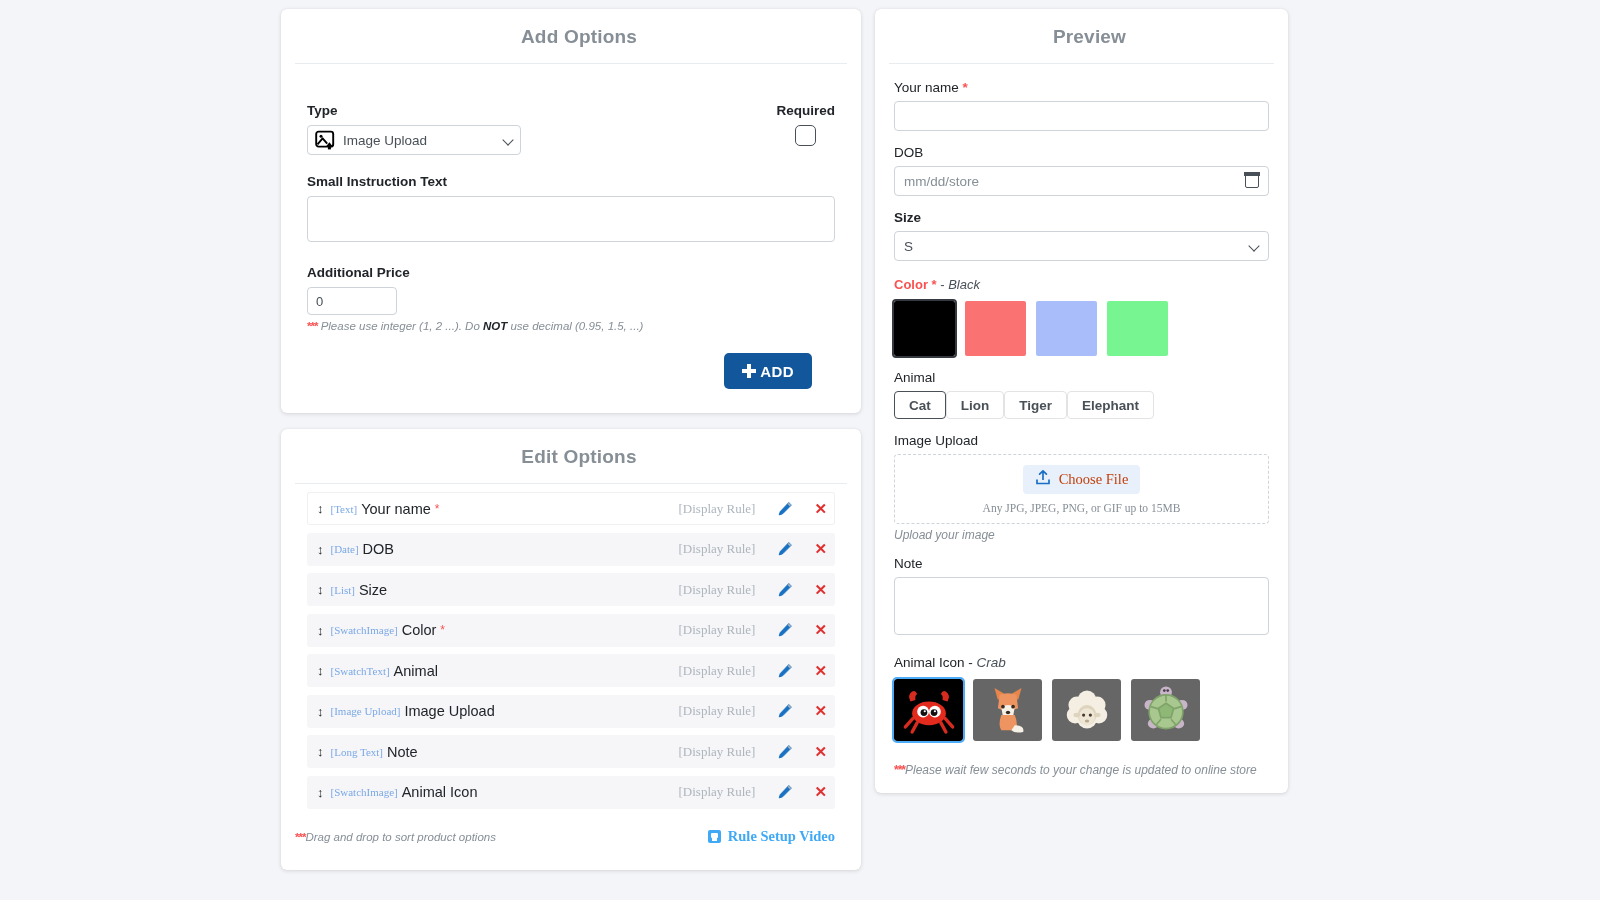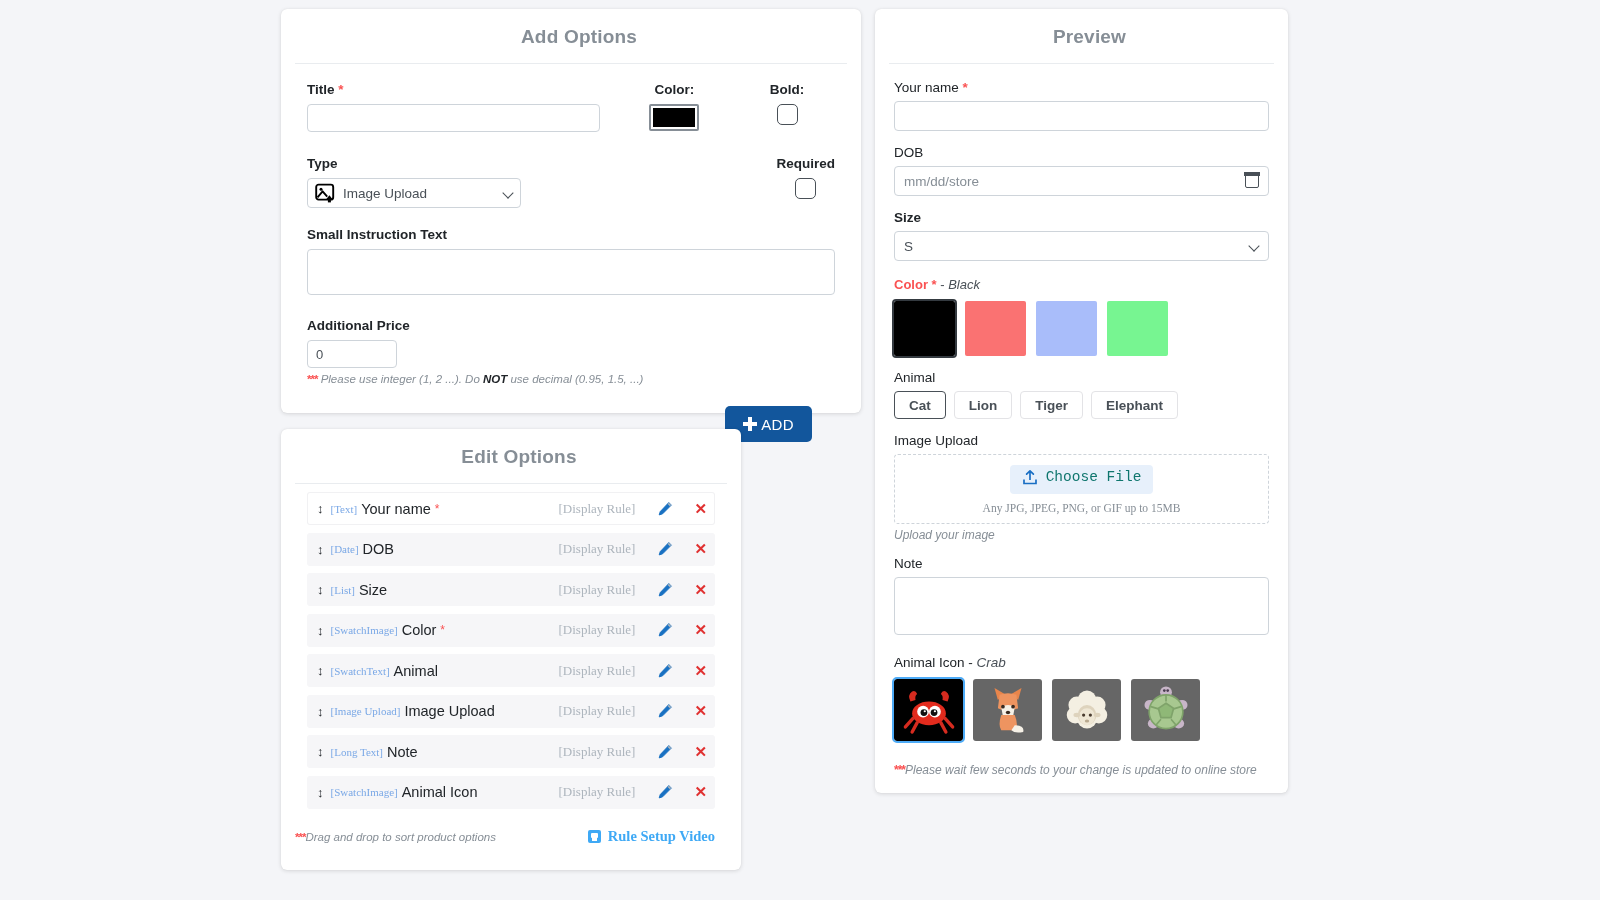--- a/index.html
+++ b/index.html
@@ -91,35 +91,35 @@
   .price-input { width: 90px; }
   .hint {
     font-size: 11.5px; color: #868e96; font-style: italic; margin-top: 5px;
   }
   .hint b { color:#212529; }
   .stars { color: #fa5252; font-style: normal; font-weight: bold; letter-spacing:-1px;}
 
   .add-btn-row { display:flex; justify-content:flex-end; margin-top: 21px; padding-right:23px;}
   .add-btn {
     background: #12569c; color:#fff; border:none; border-radius: 5px;
-    height: 36px; padding: 0 18px; font-size: 15px; font-weight: normal;
+    height: 36px; padding: 0 18px; font-size: 15px; font-weight: bold;
     display: flex; align-items: center; gap: 4px; cursor: pointer;
     font-family: "Liberation Sans", sans-serif; letter-spacing:.4px;
   }
   .plus {
     position: relative; width: 14px; height: 14px; display:inline-block;
   }
   .plus::before, .plus::after {
     content:""; position:absolute; background:#fff;
   }
   .plus::before { left:5px; top:0; width:4px; height:14px;}
   .plus::after  { top:5px; left:0; width:14px; height:4px;}
 
   
-  #edit-card { left: 281px; top: 429px; width: 460px; height: 441px; }
+  #edit-card { left: 281px; top: 429px; width: 580px; height: 441px; }
   .edit-list { padding: 8px 26px 0 26px; }
   .opt-row {
     display: flex; align-items: center;
     height: 33px; background: #f6f6f8; border-radius: 3px;
     margin-bottom: 7.5px; padding: 0 8px 0 10px;
     font-size: 14px; color: #212529;
   }
   .opt-row.first { background: #ffffff; box-shadow: 0 0 0 1px #f1f1f3 inset; }
   .drag {
     color:#212529; font-size: 13px; margin-right: 7px; line-height: 1;
@@ -192,38 +192,38 @@
     border-right:1.4px solid #495057; border-bottom:1.4px solid #495057;
     transform: rotate(45deg);
   }
   .color-label { color:#fa5252; font-weight:bold; font-size:13px; }
   .color-label .dash { color:#495057; font-weight:normal; }
   .color-label .val { color:#495057; font-style: italic; font-weight: normal;}
   .swatches { display:flex; gap:10px; margin-top:8px; }
   .sw { width:61px; height:55px; border-radius:2px; cursor:pointer; }
   .sw.sel { outline: 2px solid #343a40; outline-offset: 0px; }
 
-  .animal-btns { display:flex; gap:8px; margin-top:3px; }
+  .animal-btns { display:flex; gap:0; margin-top:3px; }
   .abtn {
     border:1px solid #e3e3e6; border-radius:4px; background:#fff;
     height:28px; padding:0 14px; font-size:13.5px; color:#495057;
     font-weight:bold; cursor:pointer; display:flex; align-items:center;
     font-family:"Liberation Sans", sans-serif;
   }
   .abtn.sel { border-color:#495057; }
 
   .drop-zone {
     border: 1.6px dashed #ced4da; border-radius: 4px; height: 70px;
     display:flex; flex-direction:column; align-items:center;
     justify-content:center; margin-top:6px; background:#fff;
   }
   .choose-file {
-    background:#e7f0fb; color:#0f766e; border:none; border-radius:4px;
-    font-size:14.5px; padding: 4px 12px; display:flex; align-items:flex-start;
-    gap:8px; cursor:pointer; font-family:Liberation Mono, monospace;
+    background:#e7f0fb; color:#c2410c; border:none; border-radius:4px;
+    font-size:14.5px; padding: 4px 12px; display:flex; align-items:center;
+    gap:8px; cursor:pointer; font-family:Liberation Serif, serif;
   }
   .dz-hint { font-size:11.5px; color:#868e96; margin-top:8px;
              font-family:"Liberation Serif", serif;}
   .small-italic { font-size:12px; color:#868e96; font-style:italic; margin-top:4px;}
 
   .note-ta {
     width:100%; height:58px; resize:none; border:1px solid #ced4da;
     border-radius:4px; font-size:13px; padding:5px 8px;
     font-family:"Liberation Sans", sans-serif; outline:none;
   }
@@ -240,34 +240,20 @@
 <body>
 
 <div class="page">
 
   <div class="card" id="add-card">
     <div class="card-title">Add Options</div>
     <div class="card-rule"></div>
 
     <div class="add-body">
 
-      <div class="row1">
-        <div class="col-title">
-          <span class="lbl"><span>Title</span> <span class="req-star">*</span></span>
-          <input class="txt-input" type="text" value="" style="">
-        </div>
-        <div class="col-color">
-          <span class="lbl">Color:</span>
-          <span class="color-well"><span></span></span>
-        </div>
-        <div class="col-bold">
-          <span class="lbl">Bold:</span>
-          <span class="chk"></span>
-        </div>
-      </div>
 
       <div class="row2">
         <div class="col-type">
           <span class="lbl">Type</span>
           <div class="select-wrap">
             <div class="select-box">
               <span class="selicon">
                 <svg width="20" height="20" viewBox="0 0 20 20">
                   <rect x="1.2" y="1.6" width="17" height="15" rx="2.4" fill="none" stroke="#000" stroke-width="1.9"></rect>
                   <circle cx="6" cy="6.2" r="1.5" fill="#000"></circle>

